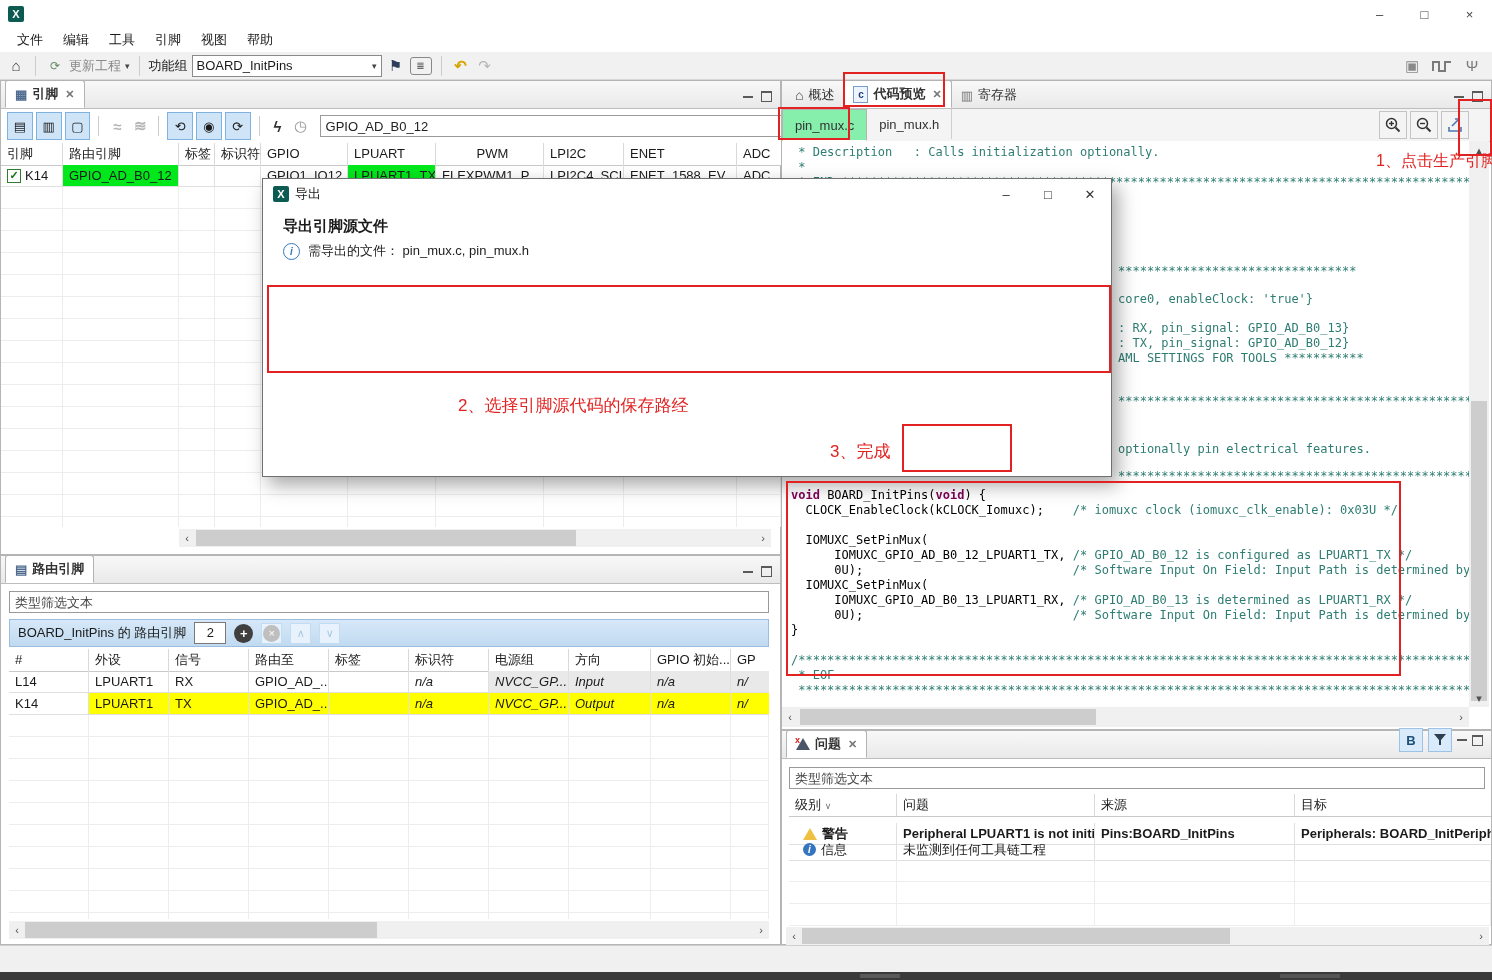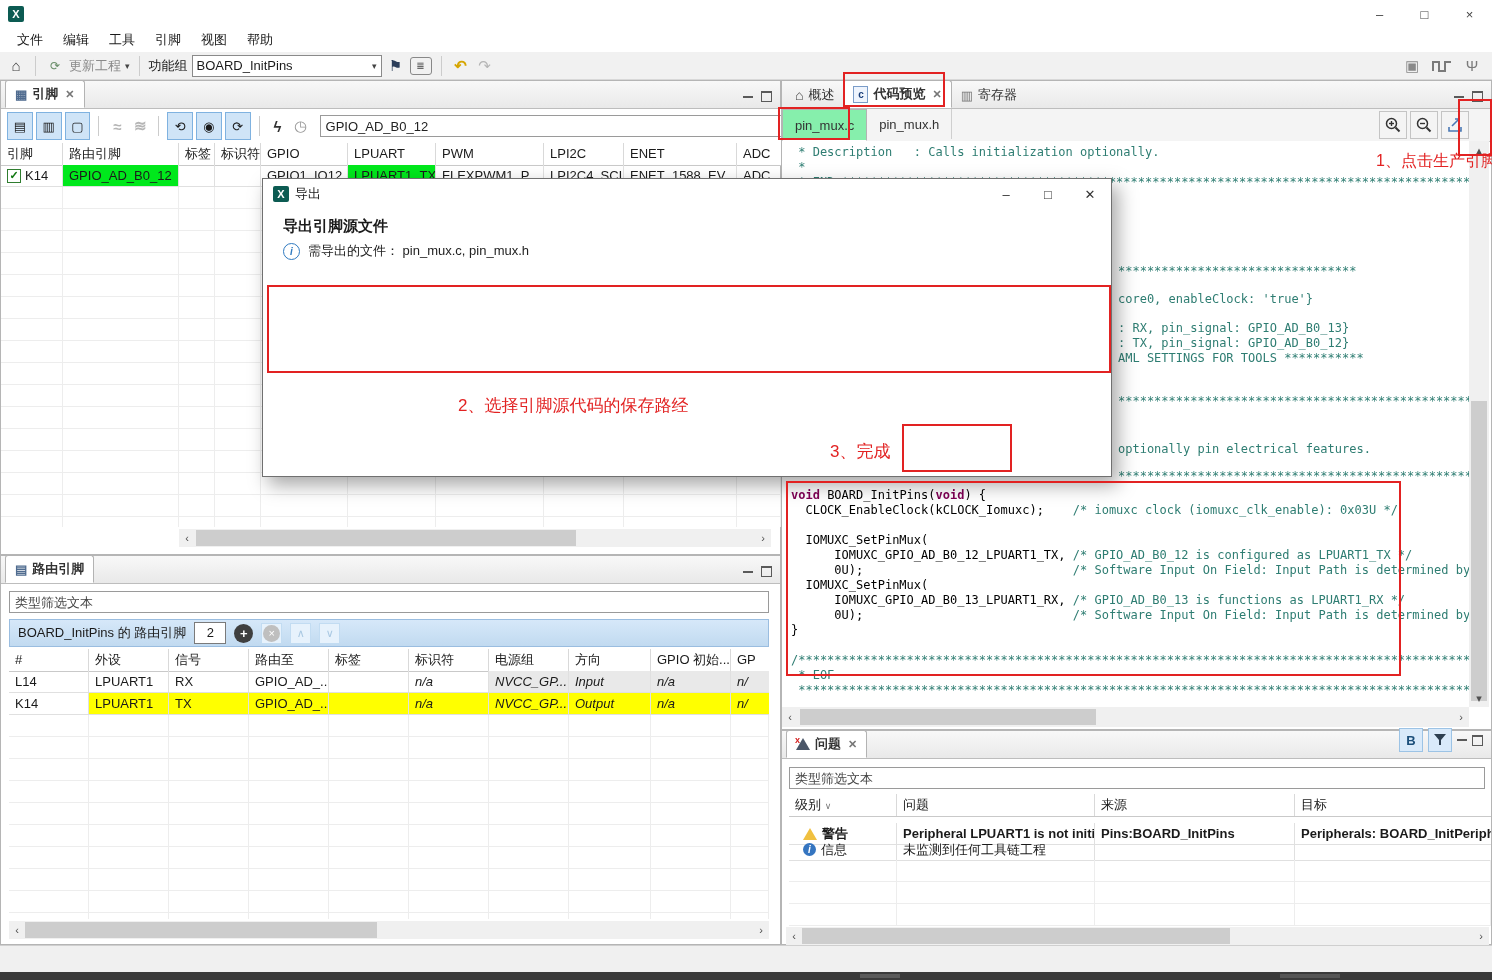--- a/index.html
+++ b/index.html
@@ -187,21 +187,21 @@
       <input class="filter" style="width: 504px; margin-left: 6px;" value="GPIO_AD_B0_12">
     </div>
 
     <div class="hdrrow" style="position:absolute;left:0;top:62px;width:781px;">
       <div class="hcell" style="width:62px;">引脚</div>
       <div class="hcell" style="width:116px;">路由引脚</div>
       <div class="hcell" style="width:36px;">标签</div>
       <div class="hcell" style="width:46px;">标识符</div>
       <div class="hcell" style="width:87px;">GPIO</div>
       <div class="hcell" style="width:88px;">LPUART</div>
-      <div class="hcell" style="width:108px;">PWM</div>
+      <div class="hcell" style="width:108px;text-align:center;">PWM</div>
       <div class="hcell" style="width:80px;">LPI2C</div>
       <div class="hcell" style="width:113px;">ENET</div>
       <div class="hcell" style="width:44px;border-right:none;">ADC</div>
     </div>
 
     <div class="drow" style="position:absolute;left:0;top:84px;width:781px;">
       <div class="dcell" style="width:62px;display:flex;align-items:center;gap:4px;">
         <span style="width:12px;height:12px;border:1px solid #2f7d2f;display:inline-flex;align-items:center;justify-content:center;color:#117711;font-weight:bold;font-size:11px;background:#fff;">✓</span>
         <span>K14</span>
       </div>
@@ -403,21 +403,21 @@
           <div class="cl" style="left: 336px; top: 210px;"><span class="cm">AML SETTINGS FOR TOOLS ***********</span></div>
           <div class="cl" style="left: 336px; top: 253px;"><span class="cm">**************************************************</span></div>
           <div class="cl" style="left: 336px; top: 301px;"><span class="cm">optionally pin electrical features.</span></div>
           <div class="cl" style="left: 336px; top: 328px;"><span class="cm">**************************************************</span></div>
           <div class="cl" style="left: 9px; top: 347px;"><span class="kw">void</span><span class="pl"> BOARD_InitPins(</span><span class="kw">void</span><span class="pl">) {</span></div>
           <div class="cl" style="left: 9px; top: 362px;"><span class="pl">  CLOCK_EnableClock(kCLOCK_Iomuxc);    </span><span class="cm">/* iomuxc clock (iomuxc_clk_enable): 0x03U */</span></div>
           <div class="cl" style="left: 9px; top: 392px;"><span class="pl">  IOMUXC_SetPinMux(</span></div>
           <div class="cl" style="left: 9px; top: 407px;"><span class="pl">      IOMUXC_GPIO_AD_B0_12_LPUART1_TX, </span><span class="cm">/* GPIO_AD_B0_12 is configured as LPUART1_TX */</span></div>
           <div class="cl" style="left: 9px; top: 422px;"><span class="pl">      0U);                             </span><span class="cm">/* Software Input On Field: Input Path is determined by functionality */</span></div>
           <div class="cl" style="left: 9px; top: 437px;"><span class="pl">  IOMUXC_SetPinMux(</span></div>
-          <div class="cl" style="left: 9px; top: 452px;"><span class="pl">      IOMUXC_GPIO_AD_B0_13_LPUART1_RX, </span><span class="cm">/* GPIO_AD_B0_13 is functions as LPUART1_RX */</span></div>
+          <div class="cl" style="left: 9px; top: 452px;"><span class="pl">      IOMUXC_GPIO_AD_B0_13_LPUART1_RX, </span><span class="cm">/* GPIO_AD_B0_13 is determined as LPUART1_RX */</span></div>
           <div class="cl" style="left: 9px; top: 467px;"><span class="pl">      0U);                             </span><span class="cm">/* Software Input On Field: Input Path is determined by functionality */</span></div>
           <div class="cl" style="left: 9px; top: 482px;"><span class="pl">}</span></div>
           <div class="cl" style="left: 9px; top: 512px;"><span class="cm">/***************************************************************************************************</span></div>
           <div class="cl" style="left: 9px; top: 527px;"><span class="cm"> * EOF</span></div>
           <div class="cl" style="left: 9px; top: 542px;"><span class="cm"> ***************************************************************************************************</span></div>
         </div>
     </div>
 
     <div class="sb" style="left:687px;top:60px;width:20px;height:566px;">
       <div class="arr" style="top:0;left:2px;">▴</div>

